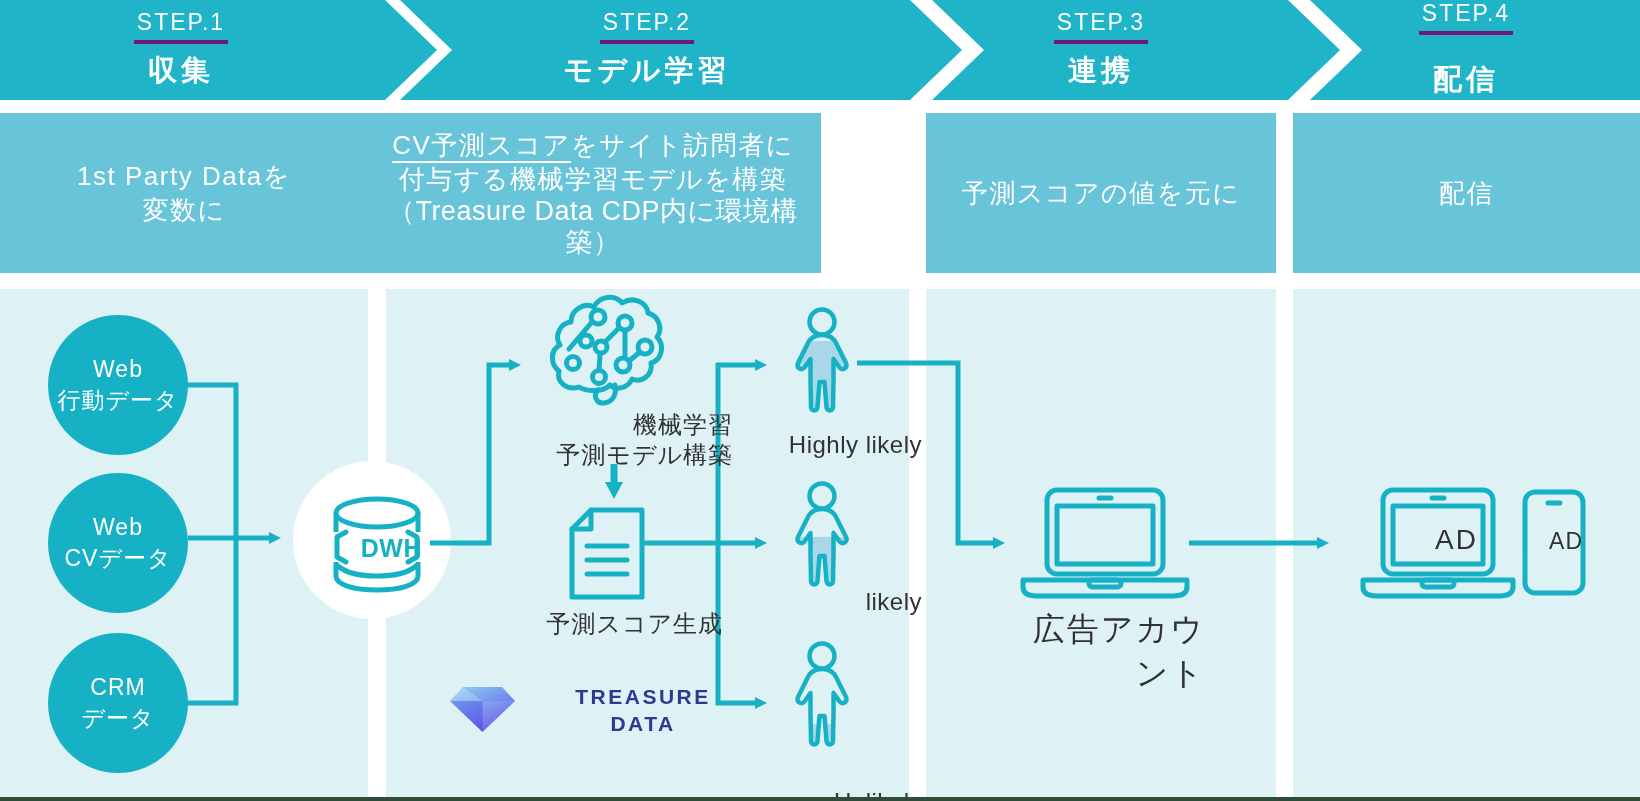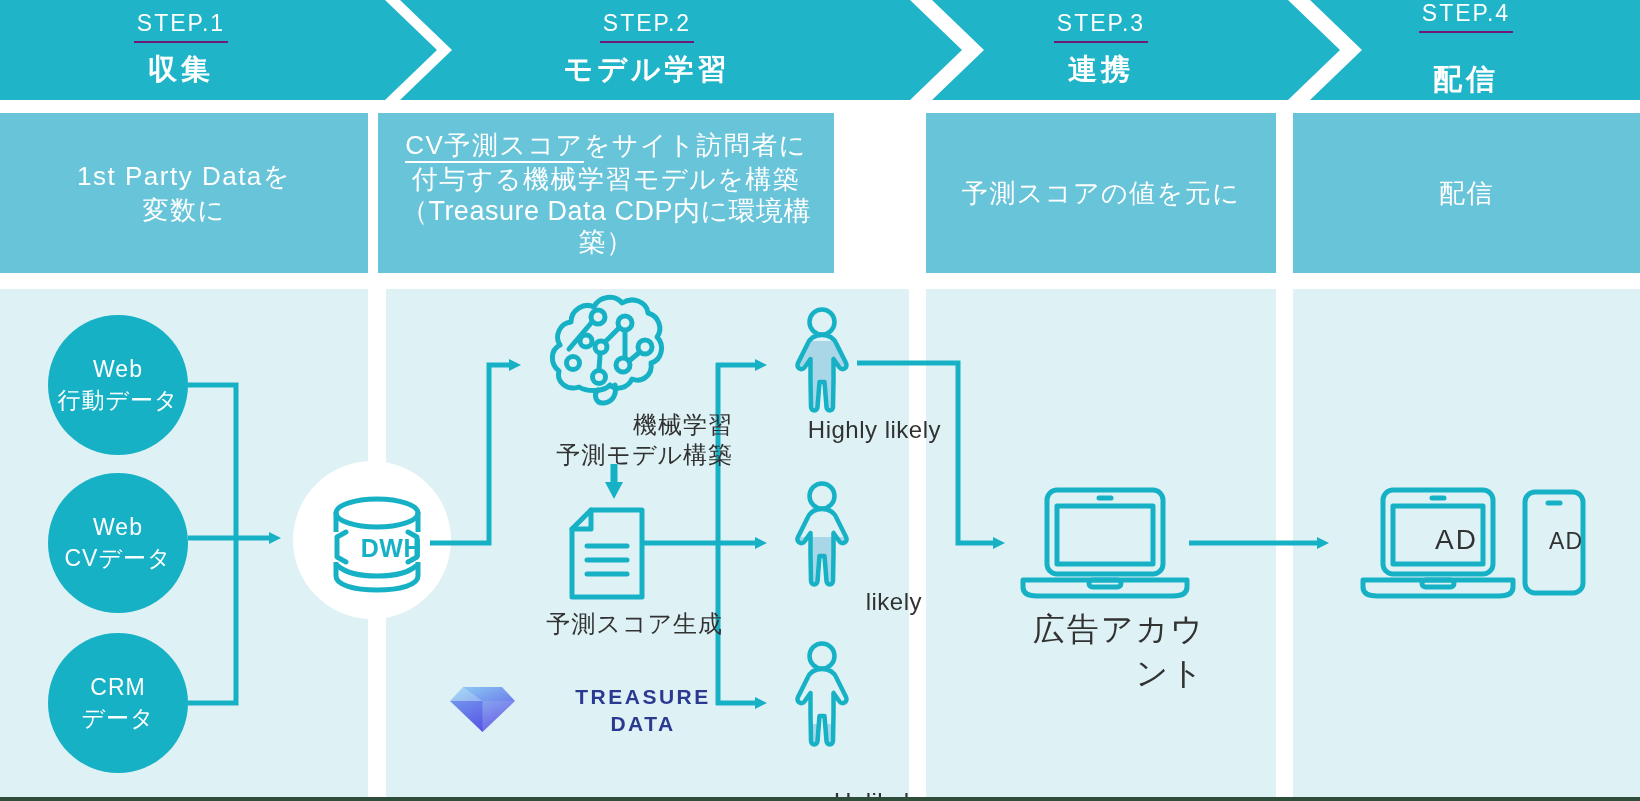--- a/index.html
+++ b/index.html
@@ -7,21 +7,21 @@
     position:relative;width:1640px;height:801px;background:#fff;overflow:hidden;
     font-family:"Liberation Sans","DejaVu Sans",sans-serif;
   }
   
   .hdr-seg{position:absolute;top:0;height:100px;background:var(--header-teal,#1fb4c8);z-index:1;}
   .hdr-seg.tip{clip-path:polygon(0 0, calc(100% - 52px) 0, 100% 50%, calc(100% - 52px) 100%, 0 100%);}
   .hdr-seg.notch-tip{clip-path:polygon(0 0, calc(100% - 52px) 0, 100% 50%, calc(100% - 52px) 100%, 0 100%, 52px 50%);}
   .hdr-seg.notch{clip-path:polygon(0 0, 100% 0, 100% 100%, 0 100%, 52px 50%);}
   .hdr-text{position:absolute;top:0;height:100px;width:320px;display:flex;flex-direction:column;
     align-items:center;justify-content:center;color:#fff;z-index:2;}
-  .step-label{font-size:23px;letter-spacing:2px;border-bottom:2px solid #701a75;padding:0 3px 4px;}
+  .step-label{font-size:23px;letter-spacing:2px;border-bottom:4px solid #701a75;padding:0 3px 4px;}
   .step-title{font-size:29px;font-weight:600;letter-spacing:4px;margin-top:7px;}
   
   .desc-box{position:absolute;top:113px;height:160px;background:var(--panel-blue,#68c4d9);
     display:flex;flex-direction:column;align-items:center;justify-content:center;
     color:#fff;font-size:26px;font-weight:500;letter-spacing:1.5px;line-height:34px;text-align:center;z-index:1;}
   .desc-small{font-size:27px;letter-spacing:.5px;line-height:31px;}
   .u{border-bottom:2px solid #fff;padding-bottom:1px;}
   
   .body-col{position:absolute;top:289px;height:508px;background:var(--body-bg,#def2f6);z-index:0;}
   .bottom-rule{position:absolute;left:0;top:797px;width:1640px;height:4px;background:var(--bottom-line,#2d4d3a);z-index:5;}
@@ -72,21 +72,21 @@
   </div>
   <div class="hdr-text" style="left:1306px;justify-content:space-between;">
     <span class="step-label">STEP.4</span>
     <span class="step-title">配信</span>
   </div>
 
   <div class="desc-box" style="left:0;width:368px;">
     <span>1st Party Dataを</span>
     <span>変数に</span>
   </div>
-  <div class="desc-box" style="left:378px;width:456px;">
+  <div class="desc-box" style="left:365px;width:456px;">
     <span><span class="u">CV予測スコア</span><span>をサイト訪問者に</span></span>
     <span>付与する機械学習モデルを構築</span>
     <span class="desc-small">（Treasure Data CDP内に環境構築）</span>
   </div>
   <div class="desc-box" style="left:926px;width:350px;">
     <span>予測スコアの値を元に</span>
   </div>
   <div class="desc-box" style="left:1293px;width:347px;">
     <span>配信</span>
   </div>
@@ -227,21 +227,21 @@
       <path class="ic" d="M25 13 H37" stroke-width="4"></path>
     </g>
   </svg>
 
   <div class="lbl lbl-dwh">DWH</div>
   <div class="lbl lbl-ml">
     <div>機械学習</div>
     <div>予測モデル構築</div>
   </div>
   <div class="lbl lbl-score">予測スコア生成</div>
-  <div class="lbl lbl-like" style="top:416px;margin-left:19px;">Highly likely</div>
+  <div class="lbl lbl-like" style="top:431px;">Highly likely</div>
   <div class="lbl lbl-like" style="top:588px;">likely</div>
   <div class="lbl lbl-like" style="top:788px;">Unlikely</div>
   <div class="logo-text">
     <div>TREASURE</div>
     <div>DATA</div>
   </div>
   <div class="lbl lbl-adacct">広告アカウント</div>
   <div class="lbl lbl-ad-laptop">AD</div>
   <div class="lbl lbl-ad-phone">AD</div>
 

